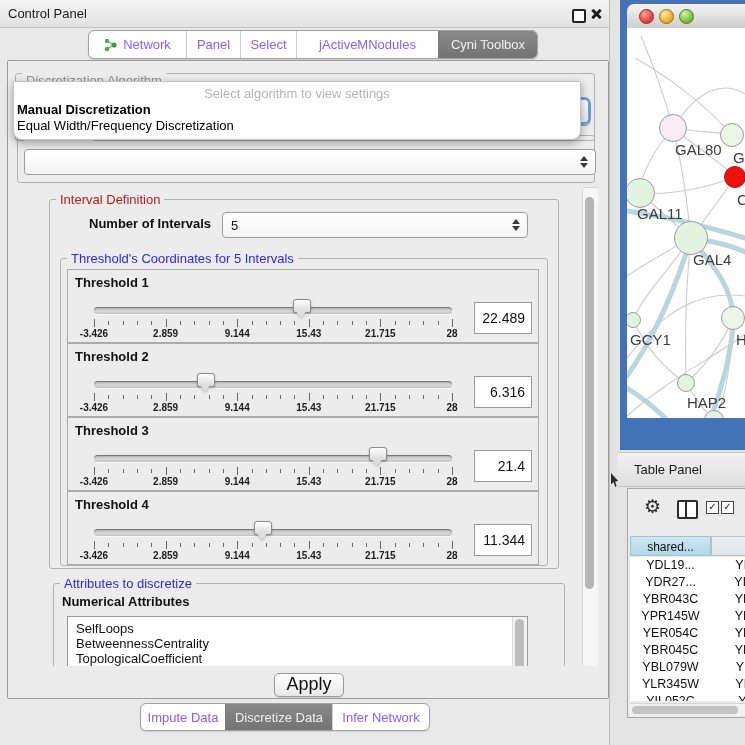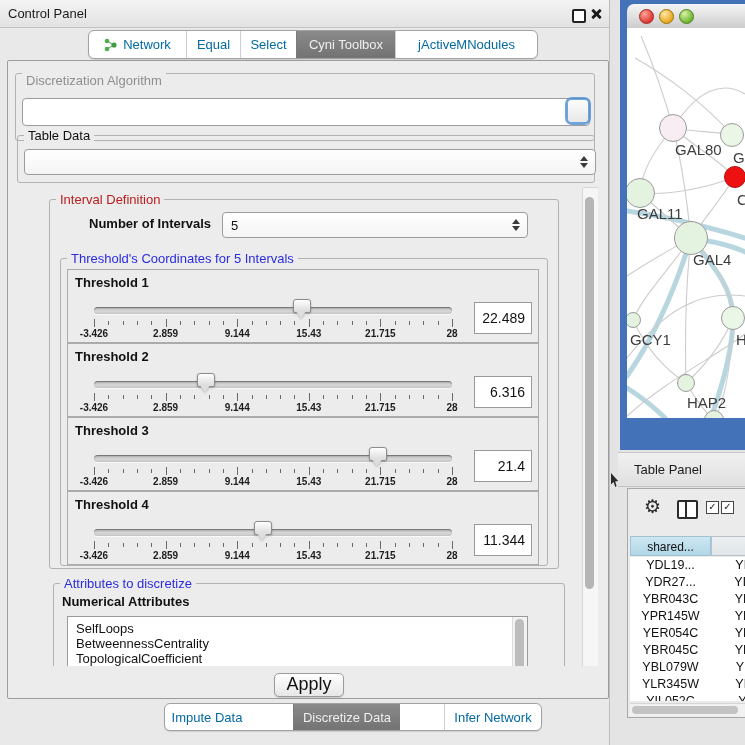--- a/index.html
+++ b/index.html
@@ -12,25 +12,25 @@
   .cp-titlebar{position:absolute;left:0;top:0;width:100%;height:27px;background:linear-gradient(#f3f3f3,#e2e2e2);border-bottom:1px solid #c2c2c2;}
   .cp-title{position:absolute;left:8px;top:6px;font-size:13px;color:#1c1c1c;}
   .float-icon{position:absolute;right:23px;top:9px;width:10px;height:10px;border:2px solid #222;border-radius:2px;background:#fff;}
   .close-icon{position:absolute;right:7px;top:8px;width:12px;height:12px;}
   .close-icon::before,.close-icon::after{content:"";position:absolute;left:5px;top:0;width:3px;height:12px;background:#1a1a1a;border-radius:1px;}
   .close-icon::before{transform:rotate(45deg);}
   .close-icon::after{transform:rotate(-45deg);}
 
   
   .seg{position:absolute;display:flex;height:27px;background:#fff;border:1px solid #a2a2a2;border-radius:6px;overflow:hidden;box-shadow:0 1px 1px rgba(0,0,0,.12);}
-  .seg .tab{display:flex;align-items:center;justify-content:center;font-size:13px;color:#0369a1;border-left:1px solid #cfcfcf;padding:0;}
+  .seg .tab{display:flex;align-items:center;justify-content:center;font-size:13px;color:#8b5cf6;border-left:1px solid #cfcfcf;padding:0;}
   .seg .tab:first-child{border-left:none;}
   .seg .tab.active{background:linear-gradient(#8a8a8a,#737373);color:#efefef;border-left-color:#7a7a7a;}
   .top-tabs{left:88px;top:30px;}
-  .bottom-tabs{left:164px;top:703px;height:26px;gap:44px;}
+  .bottom-tabs{left:140px;top:703px;height:26px;}
   .net-tab-icon{width:14px;height:14px;margin-right:5px;}
 
   .cp-main{position:absolute;left:7px;top:60px;width:600px;height:637px;background:#ececec;border:1px solid #9c9c9c;border-radius:2px;}
 
   
   .group{position:absolute;border:1px solid #b2b2b2;border-radius:3px;}
   .group-label{position:absolute;top:-8px;left:6px;background:#ececec;padding:0 4px;font-size:13px;line-height:15px;white-space:nowrap;}
 
   
   .alg-group{left:7px;top:12px;width:578px;height:66px;}
@@ -141,42 +141,47 @@
         <svg class="net-tab-icon" viewBox="0 0 14 14">
           <line x1="3" y1="3" x2="10" y2="7" stroke="#7fb77f" stroke-width="1.4"></line>
           <line x1="3" y1="11" x2="10" y2="7" stroke="#7fb77f" stroke-width="1.4"></line>
           <circle cx="3" cy="3" r="2.3" fill="#4cae4c"></circle>
             <circle cx="3" cy="11" r="2.3" fill="#4cae4c"></circle>
             <circle cx="10" cy="7" r="2.6" fill="#3f9b3f"></circle>
         </svg>
         <span>Network</span>
       </div>
       <div class="tab" style="width:53px">
-          <span>Equal</span>
+          <span>Panel</span>
         </div>
       <div class="tab" style="width:55px">
           <span>Select</span>
         </div>
+      <div class="tab" style="width:141px">
+          <span>jActiveMNodules</span>
+        </div>
       <div class="tab active" style="width:98px">
           <span>Cyni Toolbox</span>
-        </div>
-      <div class="tab" style="width:141px">
-          <span>jActiveMNodules</span>
         </div>
     </div>
 
     <div class="cp-main">
 
       <div class="group alg-group">
         <span class="group-label">Discretization Algorithm</span>
         <div class="alg-combo">
           <div class="focus-btn"></div>
         </div>
       </div>
 
+      <div class="popup">
+        <div class="prompt">Select algorithm to view settings</div>
+        <div class="opt bold">Manual Discretization</div>
+        <div class="opt">Equal Width/Frequency Discretization</div>
+      </div>
 
       <div class="group td-group">
         <span class="group-label">Table Data</span>
         <div class="combo td-combo">
           <span class="arrows">
               <i class="tri-up"></i>
               <i class="tri-dn"></i>
             </span>
         </div>
       </div>

